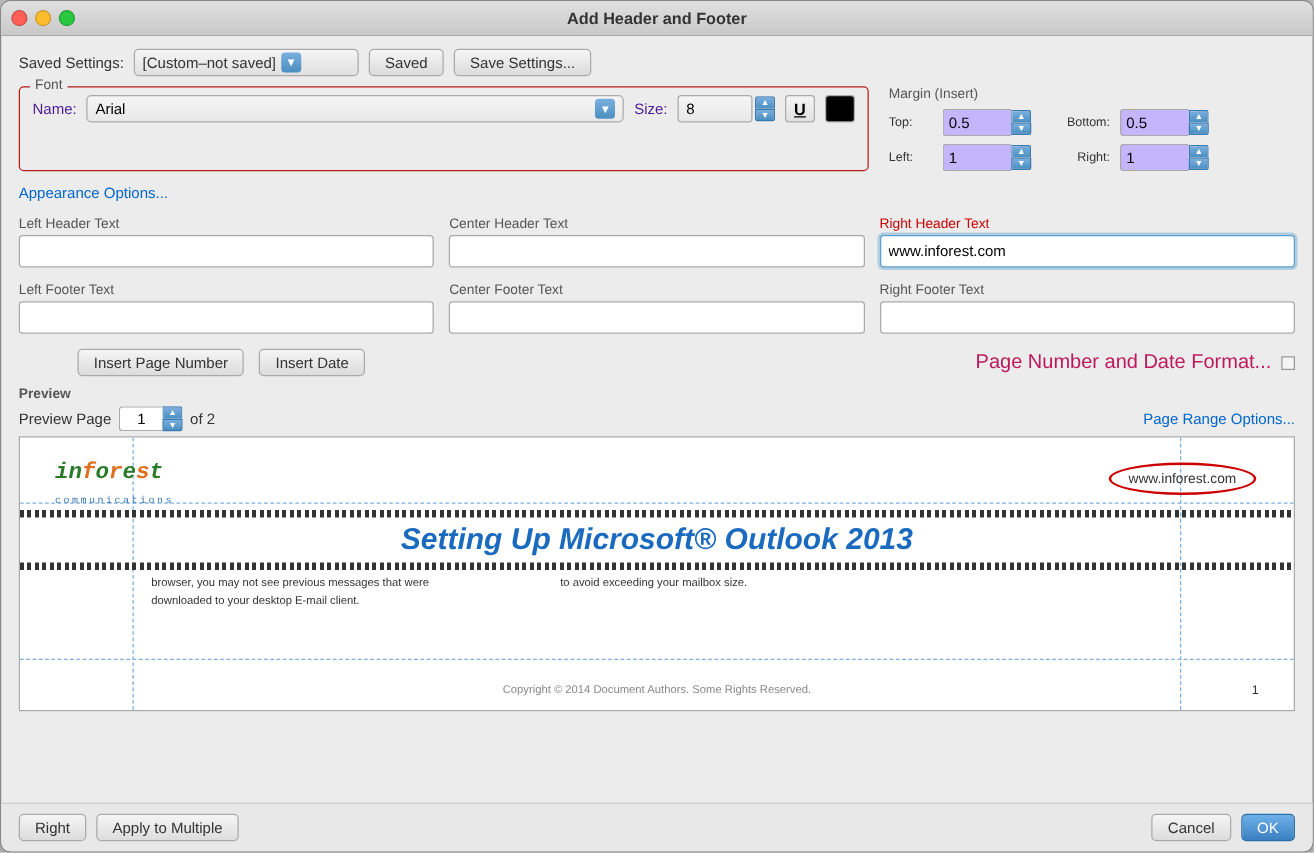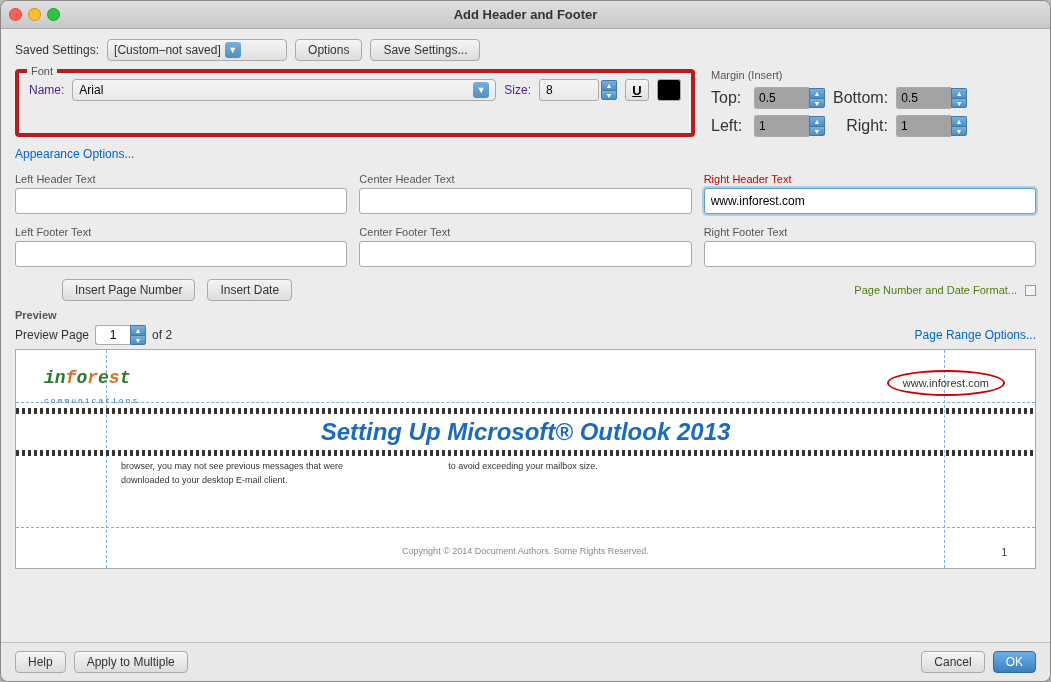--- a/index.html
+++ b/index.html
@@ -114,21 +114,21 @@
       align-items: center;
     }
     .btn-blue {
       background: linear-gradient(to bottom, #6db0e8, #3a7fc1);
       color: white;
       border-color: #2a6fa8;
     }
 
     
     .section-box {
-      border: 4px solid #b91c1c;
+      border: 1px solid #b91c1c;
       border-radius: 4px;
       padding: 6px 10px 8px;
       position: relative;
       background: #ececec;
     }
     .section-label {
       position: absolute;
       top: -8px;
       left: 8px;
       background: #ececec;
@@ -222,33 +222,33 @@
       border: 1px solid #aaa;
       border-radius: 3px;
       background: #000;
       cursor: pointer;
     }
     .margin-row {
       display: flex;
       align-items: center;
       gap: 8px;
     }
-    .margin-label { font-size: 16px; color: #333; min-width: 35px; }
+    .margin-label { font-size: 10px; color: #333; min-width: 35px; }
     .margin-input-wrap {
       display: flex;
       align-items: center;
       gap: 0;
     }
     .margin-input {
       width: 55px;
       height: 22px;
       border: 1px solid #aaa;
       border-right: none;
       border-radius: 3px 0 0 3px;
-      background: #a3a3a3;
+      background: #c4b5fd;
       font-size: 12px;
       padding: 0 4px;
     }
     .margin-stepper {
       display: flex;
       flex-direction: column;
     }
     .margin-stepper .stepper-btn:first-child { border-radius: 0 2px 0 0; }
     .margin-stepper .stepper-btn:last-child { border-radius: 0 0 2px 0; }
 
@@ -298,23 +298,23 @@
     
     .insert-buttons-row {
       display: flex;
       align-items: center;
       justify-content: space-between;
       margin-top: 4px;
       margin-left: 47px;
     }
     .insert-buttons-left { display: flex; gap: 12px; }
     .page-number-date-link {
-      color: #4d7c0f;
+      color: #be185d;
       text-decoration: none;
-      font-size: 11px;
+      font-size: 16px;
       cursor: pointer;
       text-align: center;
     }
 
     .checkbox-small {
       width: 11px;
       height: 11px;
       border: 1px solid #999;
       background: #f5f5f5;
       display: inline-block;
@@ -434,21 +434,21 @@
   </div>
 
   <div class="content">
 
     <div class="saved-settings-row">
       <span class="saved-settings-label">Saved Settings:</span>
       <div class="dropdown-select" style="min-width:180px;align-items:center;">
         <span>[Custom–not saved]</span>
         <div class="dropdown-arrow">▼</div>
       </div>
-      <button class="btn">Options</button>
+      <button class="btn">Saved</button>
       <button class="btn">Save Settings...</button>
     </div>
 
     <div class="font-margin-row">
 
       <div class="section-box font-section">
         <span class="section-label">Font</span>
         <div class="font-row">
           <span class="font-name-label">Name:</span>
           <div class="font-select">
@@ -602,21 +602,21 @@
         <div style="position:absolute;bottom:12px;left:0;right:0;text-align:center;font-size:9px;color:#888;">Copyright © 2014 Document Authors. Some Rights Reserved.</div>
 
         <div style="position:absolute;bottom:10px;right:28px;font-size:10px;color:#333;">1</div>
       </div>
     </div>
 
   </div>
 
   <div class="bottom-buttons">
     <div class="bottom-left">
-      <button class="btn">Help</button>
+      <button class="btn">Right</button>
       <button class="btn">Apply to Multiple</button>
     </div>
     <div class="bottom-right">
       <button class="btn">Cancel</button>
       <button class="btn btn-blue">OK</button>
     </div>
   </div>
 </div>
 
 </body></html>

